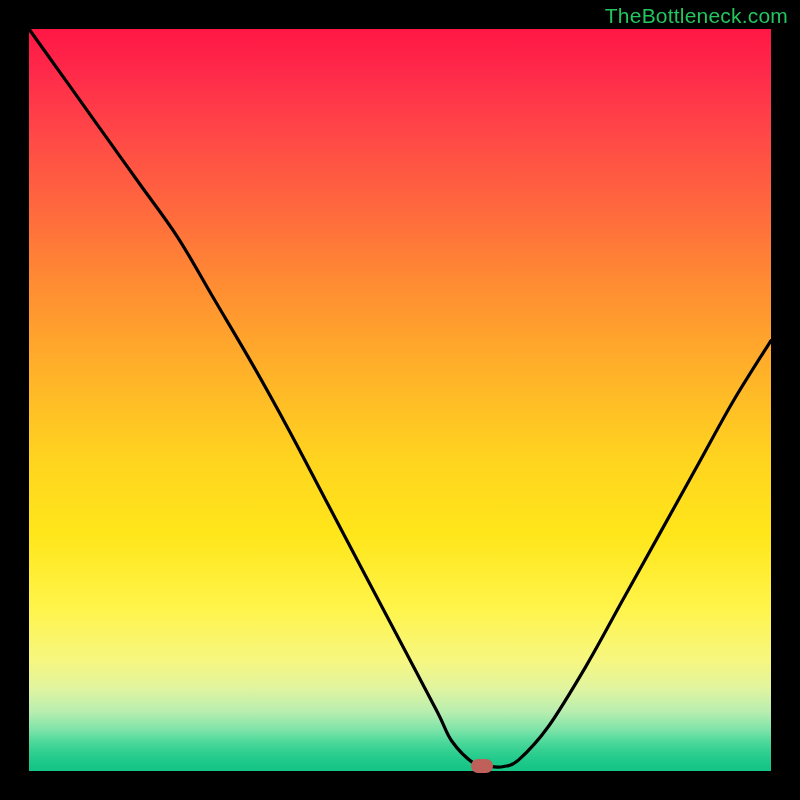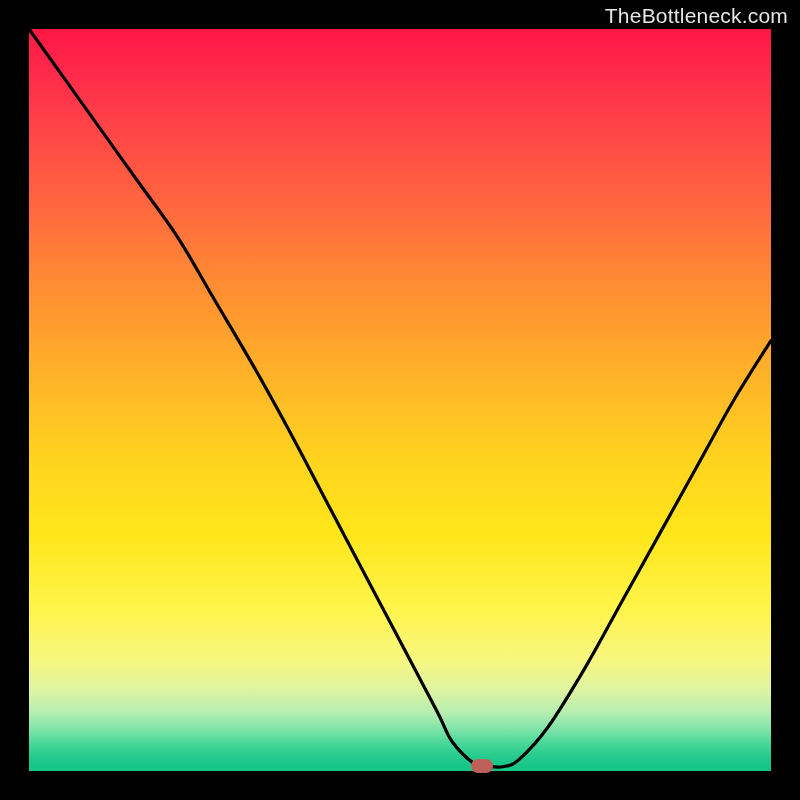--- a/index.html
+++ b/index.html
@@ -41,21 +41,21 @@
         #2fcf90 97.5%,
         #1fc98b 98.6%,
         #18c687 99.3%,
         #14c585 100%
       );
   }
   .watermark {
     position: absolute;
     top: 4px;
     right: 12px;
-    color: #e5e5e5;
+    color: #22c55e;
     font-size: 21px;
     letter-spacing: 0.2px;
     user-select: none;
   }
   svg.curve {
     position: absolute;
     left: 29px;
     top: 29px;
     width: 742px;
     height: 742px;

